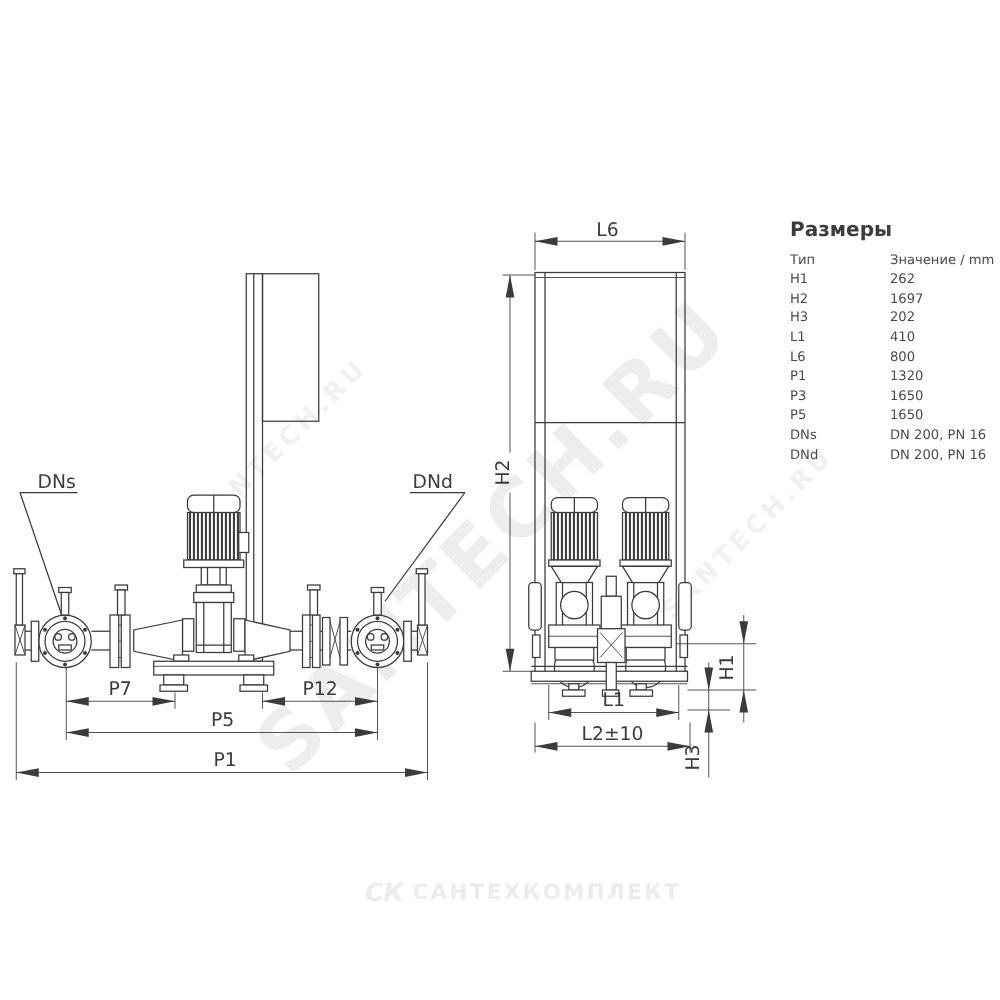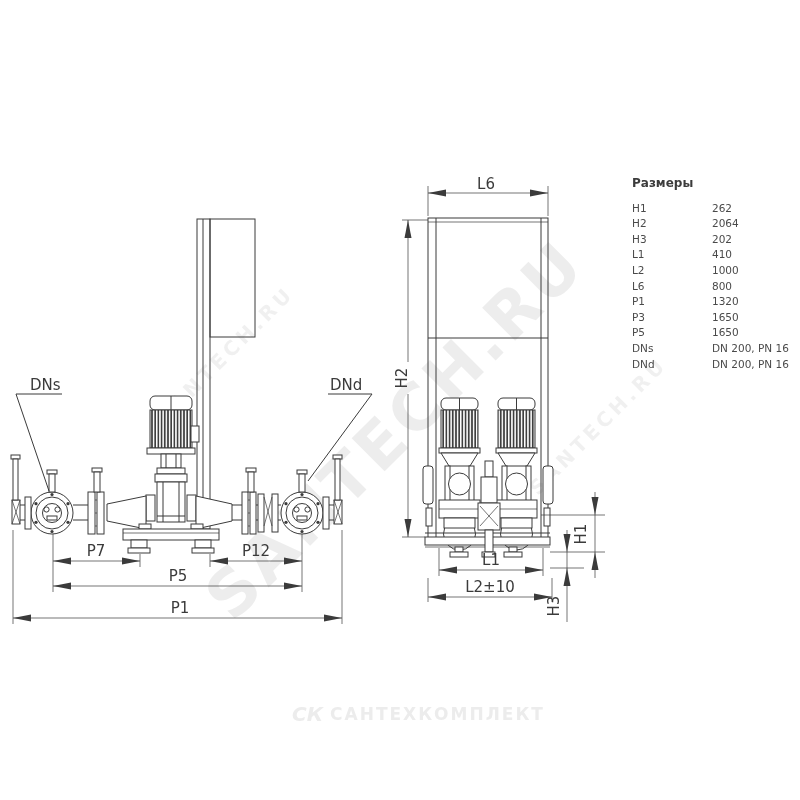--- a/index.html
+++ b/index.html
@@ -10,21 +10,21 @@
       font-weight:bold;letter-spacing:4px;white-space:nowrap;}
   .wm-big{left:115px;top:385px;width:560px;height:90px;line-height:90px;
           font-size:64px;color:rgba(128,128,128,0.14);}
   .wm-s1{left:75px;top:341px;width:300px;height:28px;line-height:28px;
          font-size:20px;color:rgba(128,128,128,0.12);}
   .wm-s2{left:448px;top:412px;width:300px;height:28px;line-height:28px;
          font-size:20px;color:rgba(128,128,128,0.12);}
   
   .tbl{position:absolute;left:632px;top:176px;width:165px;color:#4a4a4a;
        font-size:10.5px;line-height:15.6px;}
-  .tbl-title{font-weight:bold;color:#3c3c3c;margin:0 0 9px 0;font-size:12px;}
+  .tbl-title{font-weight:bold;color:#3c3c3c;margin:0 0 9px 0;font-size:16px;}
   .trow{display:flex;height:15.6px;}
   .trow .c1{width:80px;flex:0 0 80px;}
   .trow .c2{flex:1;white-space:nowrap;}
   
   .logo{position:absolute;left:292px;top:700px;width:210px;height:28px;
         color:#ececec;font-weight:bold;font-size:17px;letter-spacing:2px;
         white-space:nowrap;display:flex;align-items:center;}
   .logo .ic{font-style:italic;font-size:20px;margin-right:7px;letter-spacing:0;}
   
   svg{position:absolute;left:0;top:0;}
@@ -325,38 +325,38 @@
         <polygon class="arr" points="428,597 446,593.5 446,600.5"></polygon>
         <polygon class="arr" points="552,597 534,593.5 534,600.5"></polygon>
         <text x="490" y="592" text-anchor="middle">L2±10</text>
       </g>
     </g>
   </svg>
 
   <div class="tbl">
     <div class="tbl-title">Размеры</div>
     <div class="trow">
+      <span class="c1">Тип</span>
+      <span class="c2">Значение / mm</span>
+    </div>
+    <div class="trow">
       <span class="c1">H1</span>
       <span class="c2">262</span>
     </div>
     <div class="trow">
       <span class="c1">H2</span>
-      <span class="c2">2064</span>
+      <span class="c2">1697</span>
     </div>
     <div class="trow">
       <span class="c1">H3</span>
       <span class="c2">202</span>
     </div>
     <div class="trow">
       <span class="c1">L1</span>
       <span class="c2">410</span>
-    </div>
-    <div class="trow">
-      <span class="c1">L2</span>
-      <span class="c2">1000</span>
     </div>
     <div class="trow">
       <span class="c1">L6</span>
       <span class="c2">800</span>
     </div>
     <div class="trow">
       <span class="c1">P1</span>
       <span class="c2">1320</span>
     </div>
     <div class="trow">

